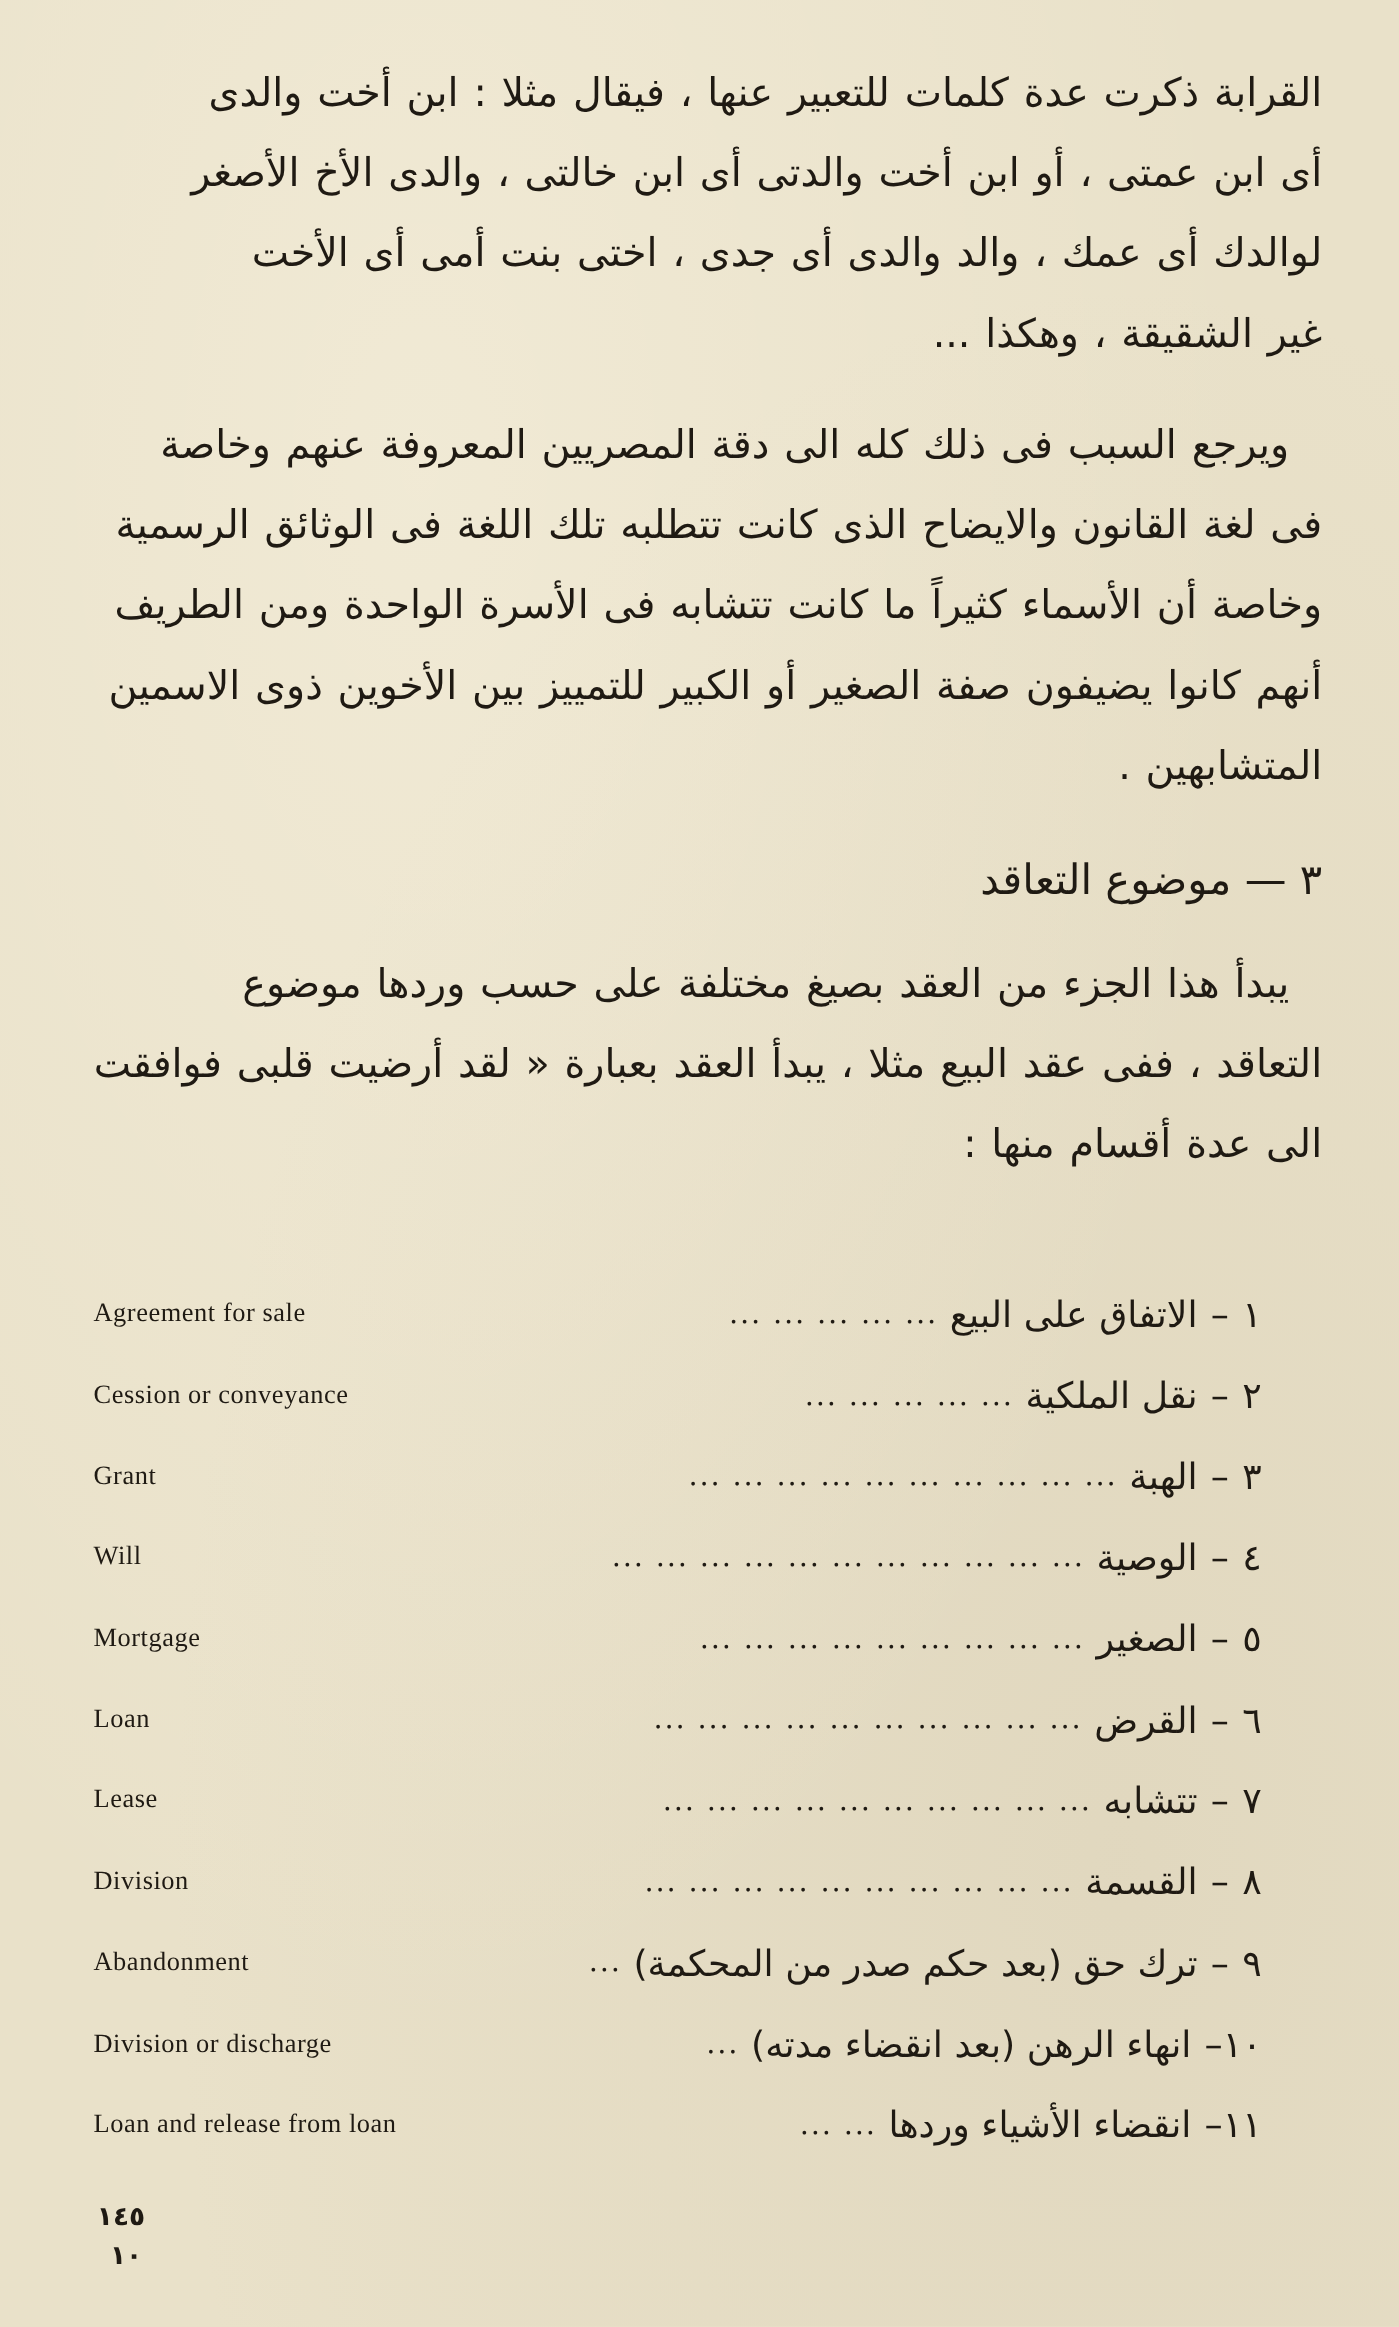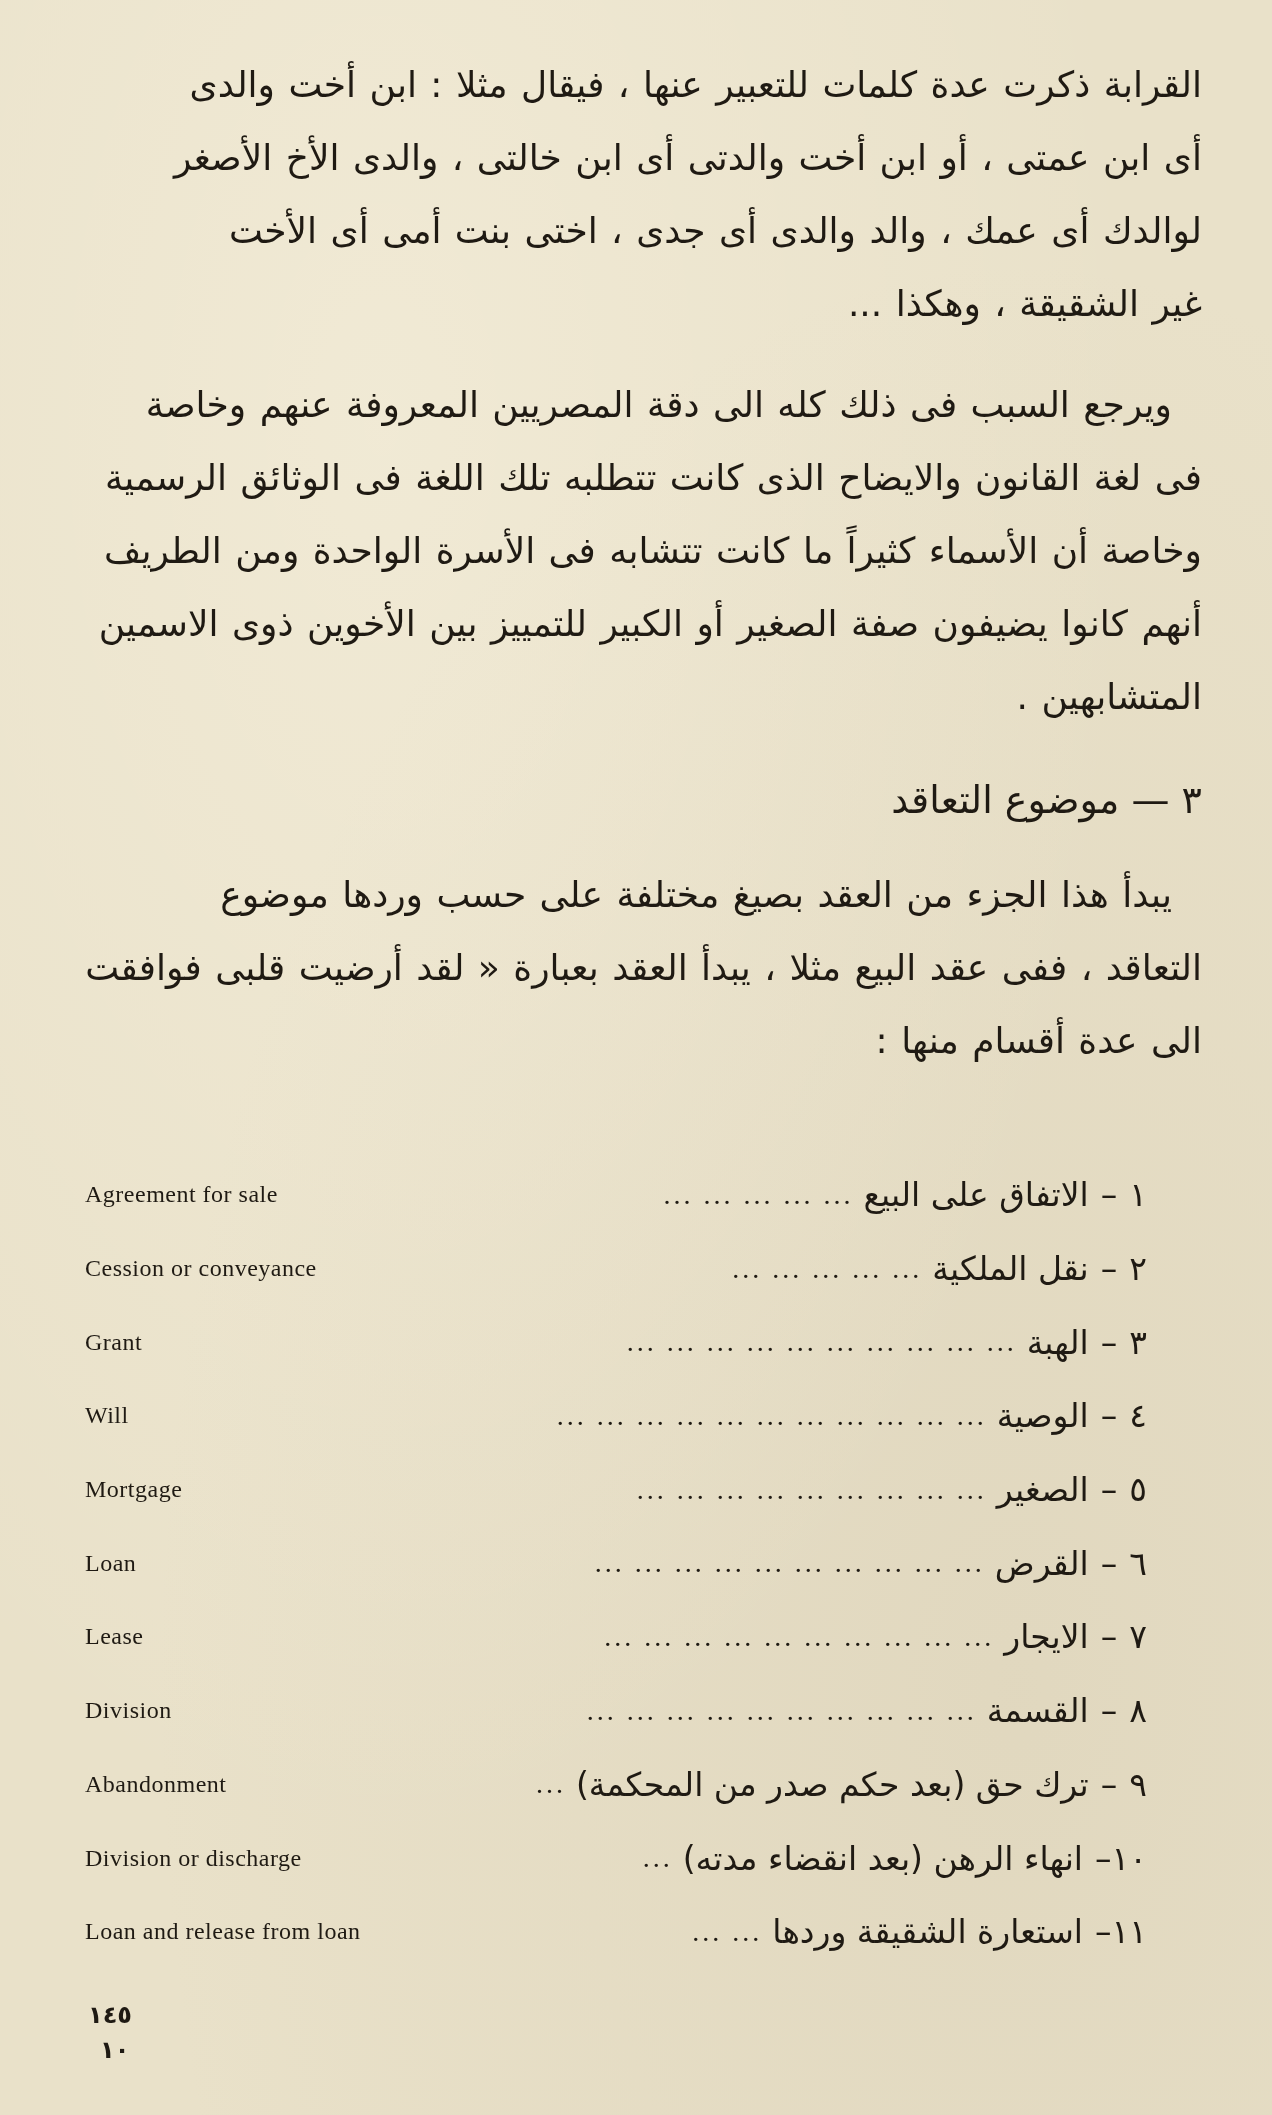--- a/index.html
+++ b/index.html
@@ -200,21 +200,21 @@
         <span class="ar-dash">–</span>
         <span>القرض</span>
       </span>
     </li>
     <li class="list-item">
       <span class="en">Lease</span>
       <span class="leader">... ... ... ... ... ... ... ... ... ...</span>
       <span class="ar-term">
         <span class="ar-num">٧</span>
         <span class="ar-dash">–</span>
-        <span>الايجار</span>
+        <span>تتشابه</span>
       </span>
     </li>
     <li class="list-item">
       <span class="en">Division</span>
       <span class="leader">... ... ... ... ... ... ... ... ... ...</span>
       <span class="ar-term">
         <span class="ar-num">٨</span>
         <span class="ar-dash">–</span>
         <span>القسمة</span>
       </span>
@@ -236,21 +236,21 @@
         <span class="ar-dash">–</span>
         <span>انهاء الرهن (بعد انقضاء مدته)</span>
       </span>
     </li>
     <li class="list-item">
       <span class="en">Loan and release from loan</span>
       <span class="leader">... ...</span>
       <span class="ar-term">
         <span class="ar-num" style="margin-left:0">١١</span>
         <span class="ar-dash">–</span>
-        <span>استعارة الشقيقة وردها</span>
+        <span>انقضاء الأشياء وردها</span>
       </span>
     </li>
   </ul>
 
 </div>
 
 <div class="folio">١٤٥</div>
 <div class="signature">١٠</div>
 
 </body></html>

